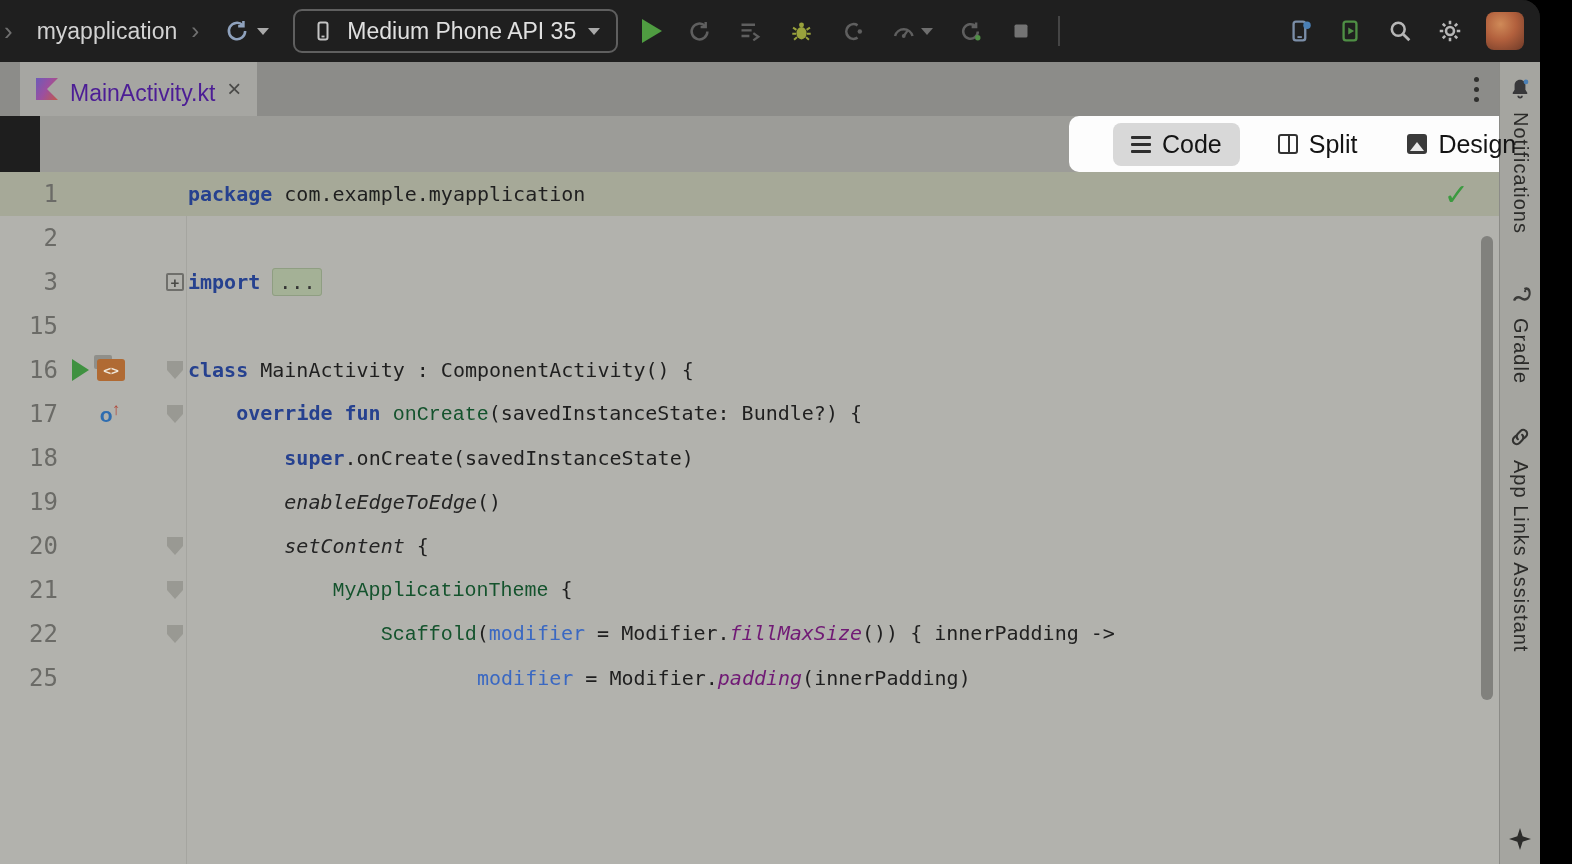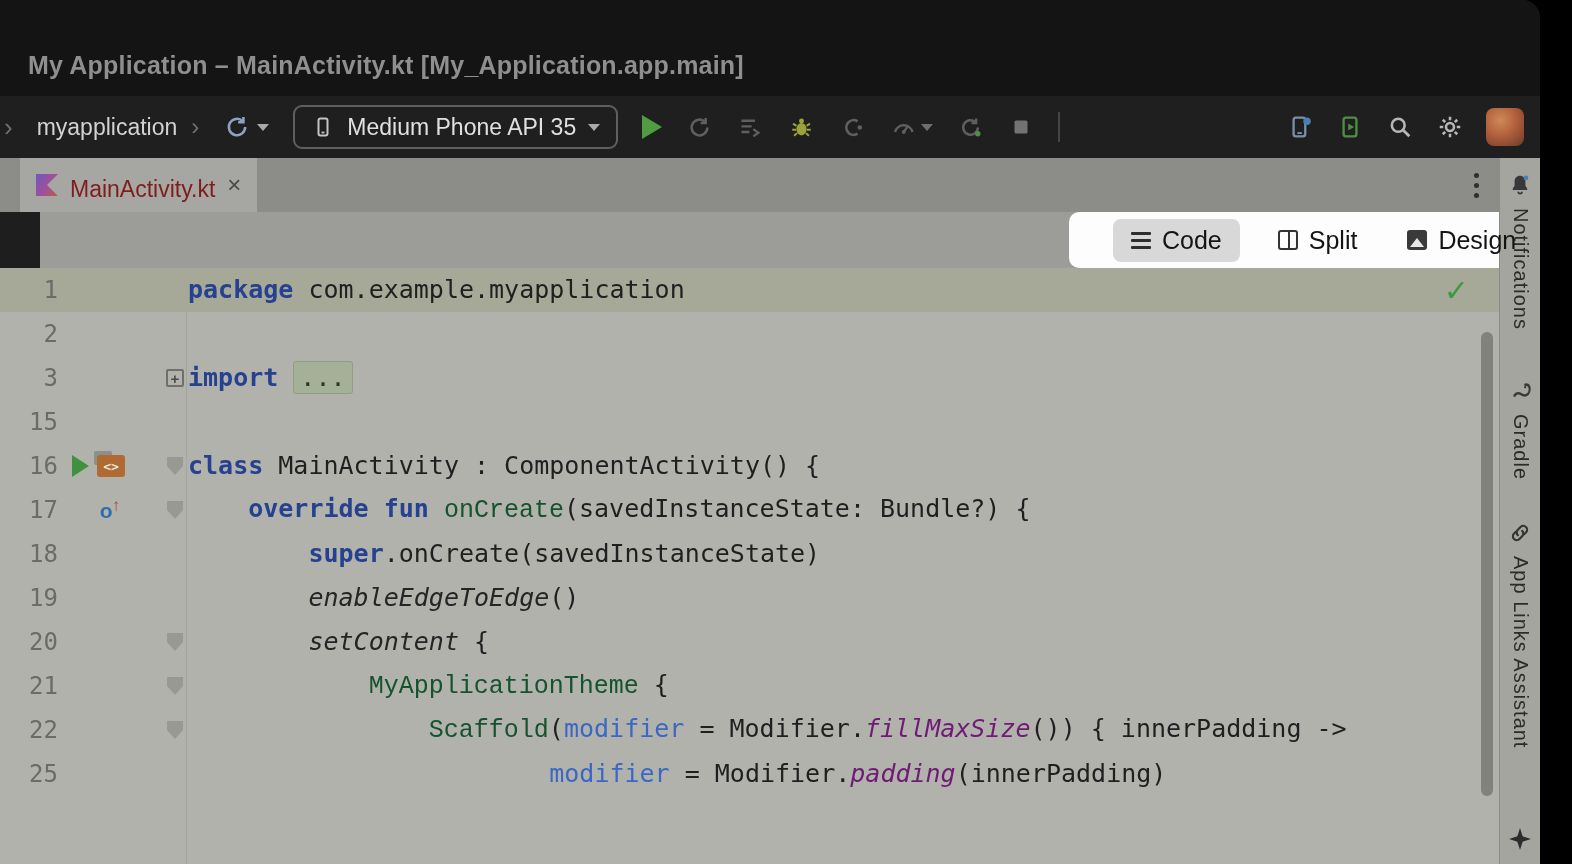--- a/index.html
+++ b/index.html
@@ -47,21 +47,21 @@
 
   
   .main { flex:1; display:flex; min-height:0; }
   .editor-col { width:1499px; display:flex; flex-direction:column; min-width:0; }
 
   
   .tabbar { height:54px; background:#8c8c89; display:flex; align-items:center; padding:0 14px 0 20px; flex:0 0 auto; }
   .tab { height:54px; display:flex; align-items:center; gap:12px; padding:0 16px; background:#a6a6a2; cursor:default; }
   .kt-icon { width:22px; height:22px; background:linear-gradient(120deg,#6d5bb8 0%, #9c4f9f 48%, #c05a4a 100%);
     clip-path:polygon(0 0,100% 0,50% 50%,100% 100%,0 100%); }
-  .tab-label { font-size:23px; color:#7f1d1d; font-weight:500;margin-top:8px; }
+  .tab-label { font-size:23px; color:#4c1d95; font-weight:500;margin-top:8px; }
   .tab-close { font-size:24px; color:#4a4a48; line-height:1; }
   .kebab { margin-left:auto; display:flex; flex-direction:column; gap:5px; padding:6px; }
   .kebab i { width:5px; height:5px; border-radius:50%; background:#2f2f2d; display:block; }
 
   
   .modebar { height:56px; background:#9c9c98; position:relative; flex:0 0 auto;margin-left:40px; }
   .modebox {
     position:absolute; right:0; top:0; height:56px; width:430px; background:#fdfdfd;
     border-radius:10px 0 0 10px; display:flex; align-items:center; gap:26px;
     padding:0 18px 0 44px;
@@ -78,21 +78,21 @@
 
   
   .editor { flex:1; background:#b2b2ad; position:relative; overflow:hidden; }
   .gutter-divider { position:absolute; left:186px; top:0; bottom:0; width:1px; background:rgba(0,0,0,0.07); }
   .code-row { height:44px; display:flex; align-items:center; position:relative; }
   .code-row.current { background:#a6a998; }
   .g-num { width:58px; text-align:right; font-family:"DejaVu Sans Mono",monospace; font-size:24px; color:#6b6b67; flex:0 0 auto; }
   .g-icons { width:104px; display:flex; align-items:center; padding-left:14px; gap:8px; flex:0 0 auto; }
   .g-icons.center { justify-content:center; padding-left:0; }
   .g-fold { width:26px; display:flex; justify-content:center; align-items:center; flex:0 0 auto; }
-  .code-text { white-space:pre; font-family:"DejaVu Sans Mono",monospace; font-size:25px; line-height:44px; }
+  .code-text { white-space:pre; font-family:"DejaVu Sans Mono",monospace; font-size:20px; line-height:44px; }
   .seg-kw { color:#26418f; font-weight:bold; }
   .seg-pl { color:#1f1f1f; }
   .seg-fn { color:#14532d;font-family:Liberation Mono, monospace; }
   .seg-itfn { color:#701a75; font-style:italic; }
   .seg-itd { color:#252525; font-style:italic; }
   .seg-np { color:#3a68c2;text-align:right; }
   .seg-str { color:#3b7a3e; }
   .seg-fold { background:#a4b196; border:1px solid #8f9e82; border-radius:3px; padding:1px 6px; color:#333; }
 
   .run-tri { width:0; height:0; border-left:17px solid #3f9140; border-top:11px solid transparent; border-bottom:11px solid transparent; }
@@ -117,23 +117,20 @@
     clip-path:polygon(50% 0,62% 38%,100% 50%,62% 62%,50% 100%,38% 62%,0 50%,38% 38%); }
   .mt14{margin-top:14px} .mt46{margin-top:46px} .mt40{margin-top:40px}
   .strip-spacer { flex:1; }
   .mb14 { margin-bottom:14px; }
 </style>
 </head>
 <body>
 
 <div class="window">
 
-  <div class="titlebar">
-    <span class="title">My Application – MainActivity.kt [My_Application.app.main]</span>
-  </div>
 
   <div class="toolbar">
     <span class="crumb-frag">›</span>
     <span class="project-name">myapplication</span>
     <span class="crumb-sep">›</span>
 
     <div class="icon-group">
       <svg width="28" height="28" viewBox="0 0 24 24">
         <path d="M19 12a7 7 0 1 1-2.1-5" fill="none" stroke="#8fa2bd" stroke-width="2.2"></path>
         <path d="M17.5 3.5v4.5H13" fill="none" stroke="#8fa2bd" stroke-width="2.2"></path>

